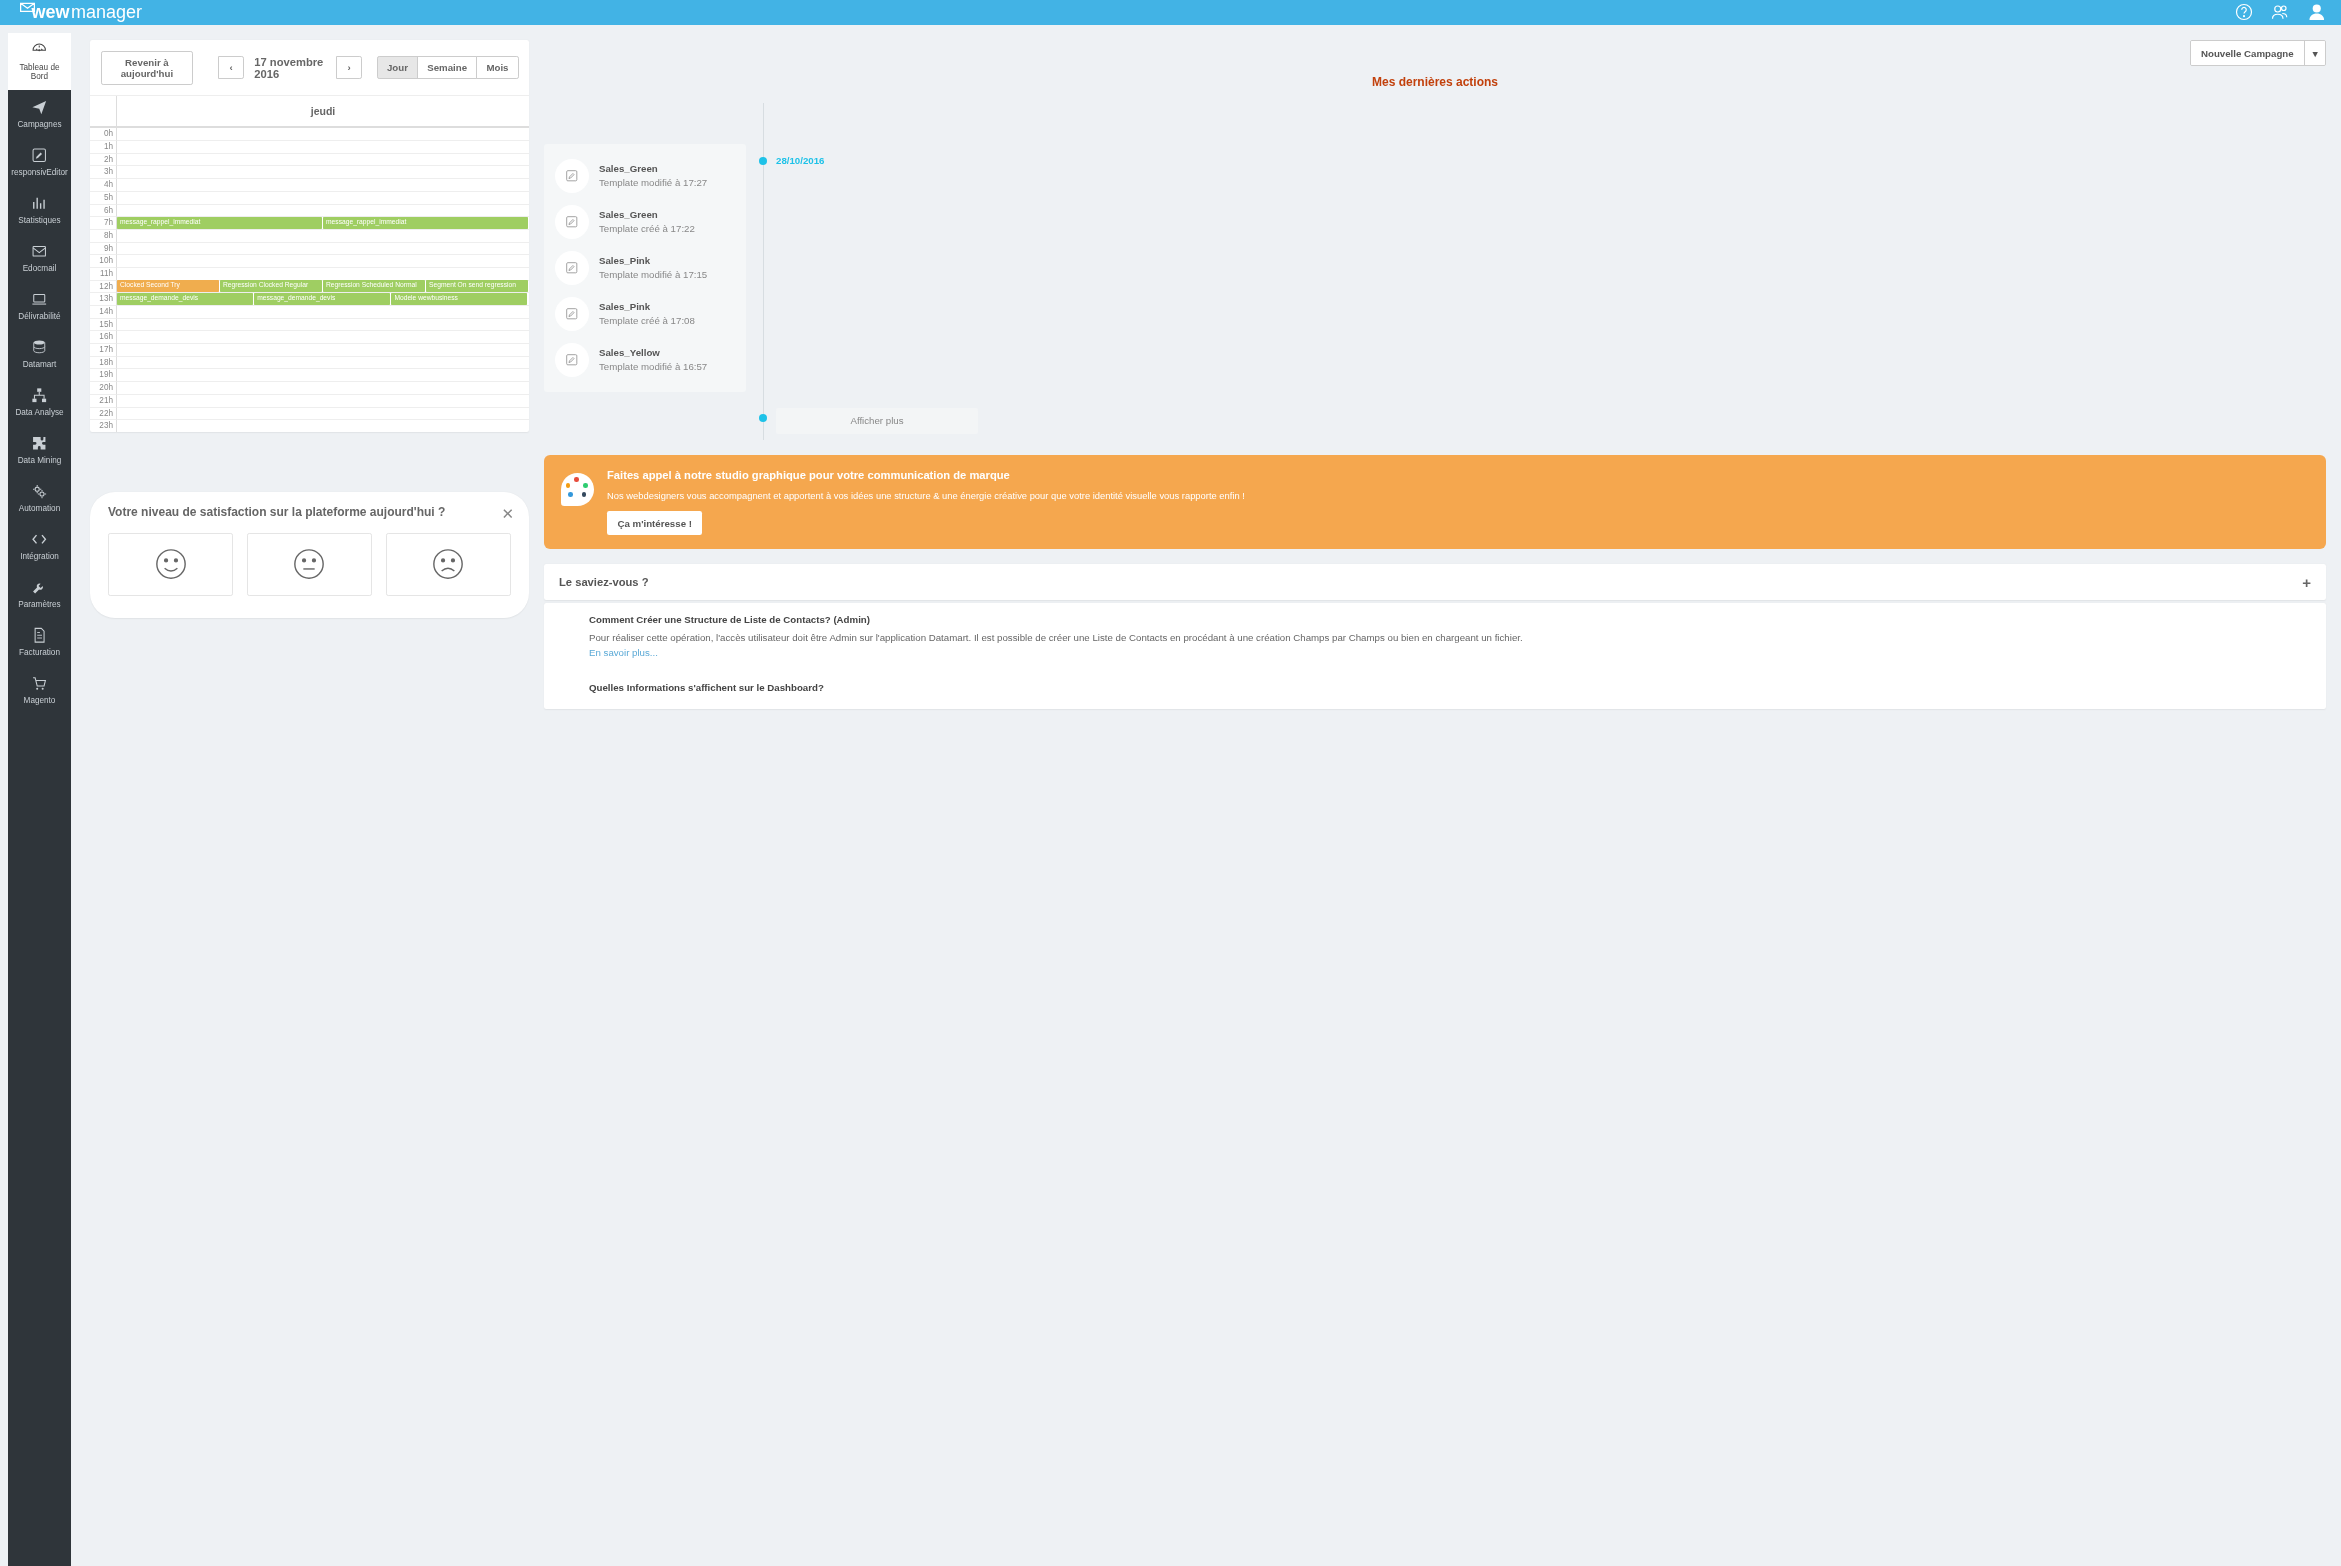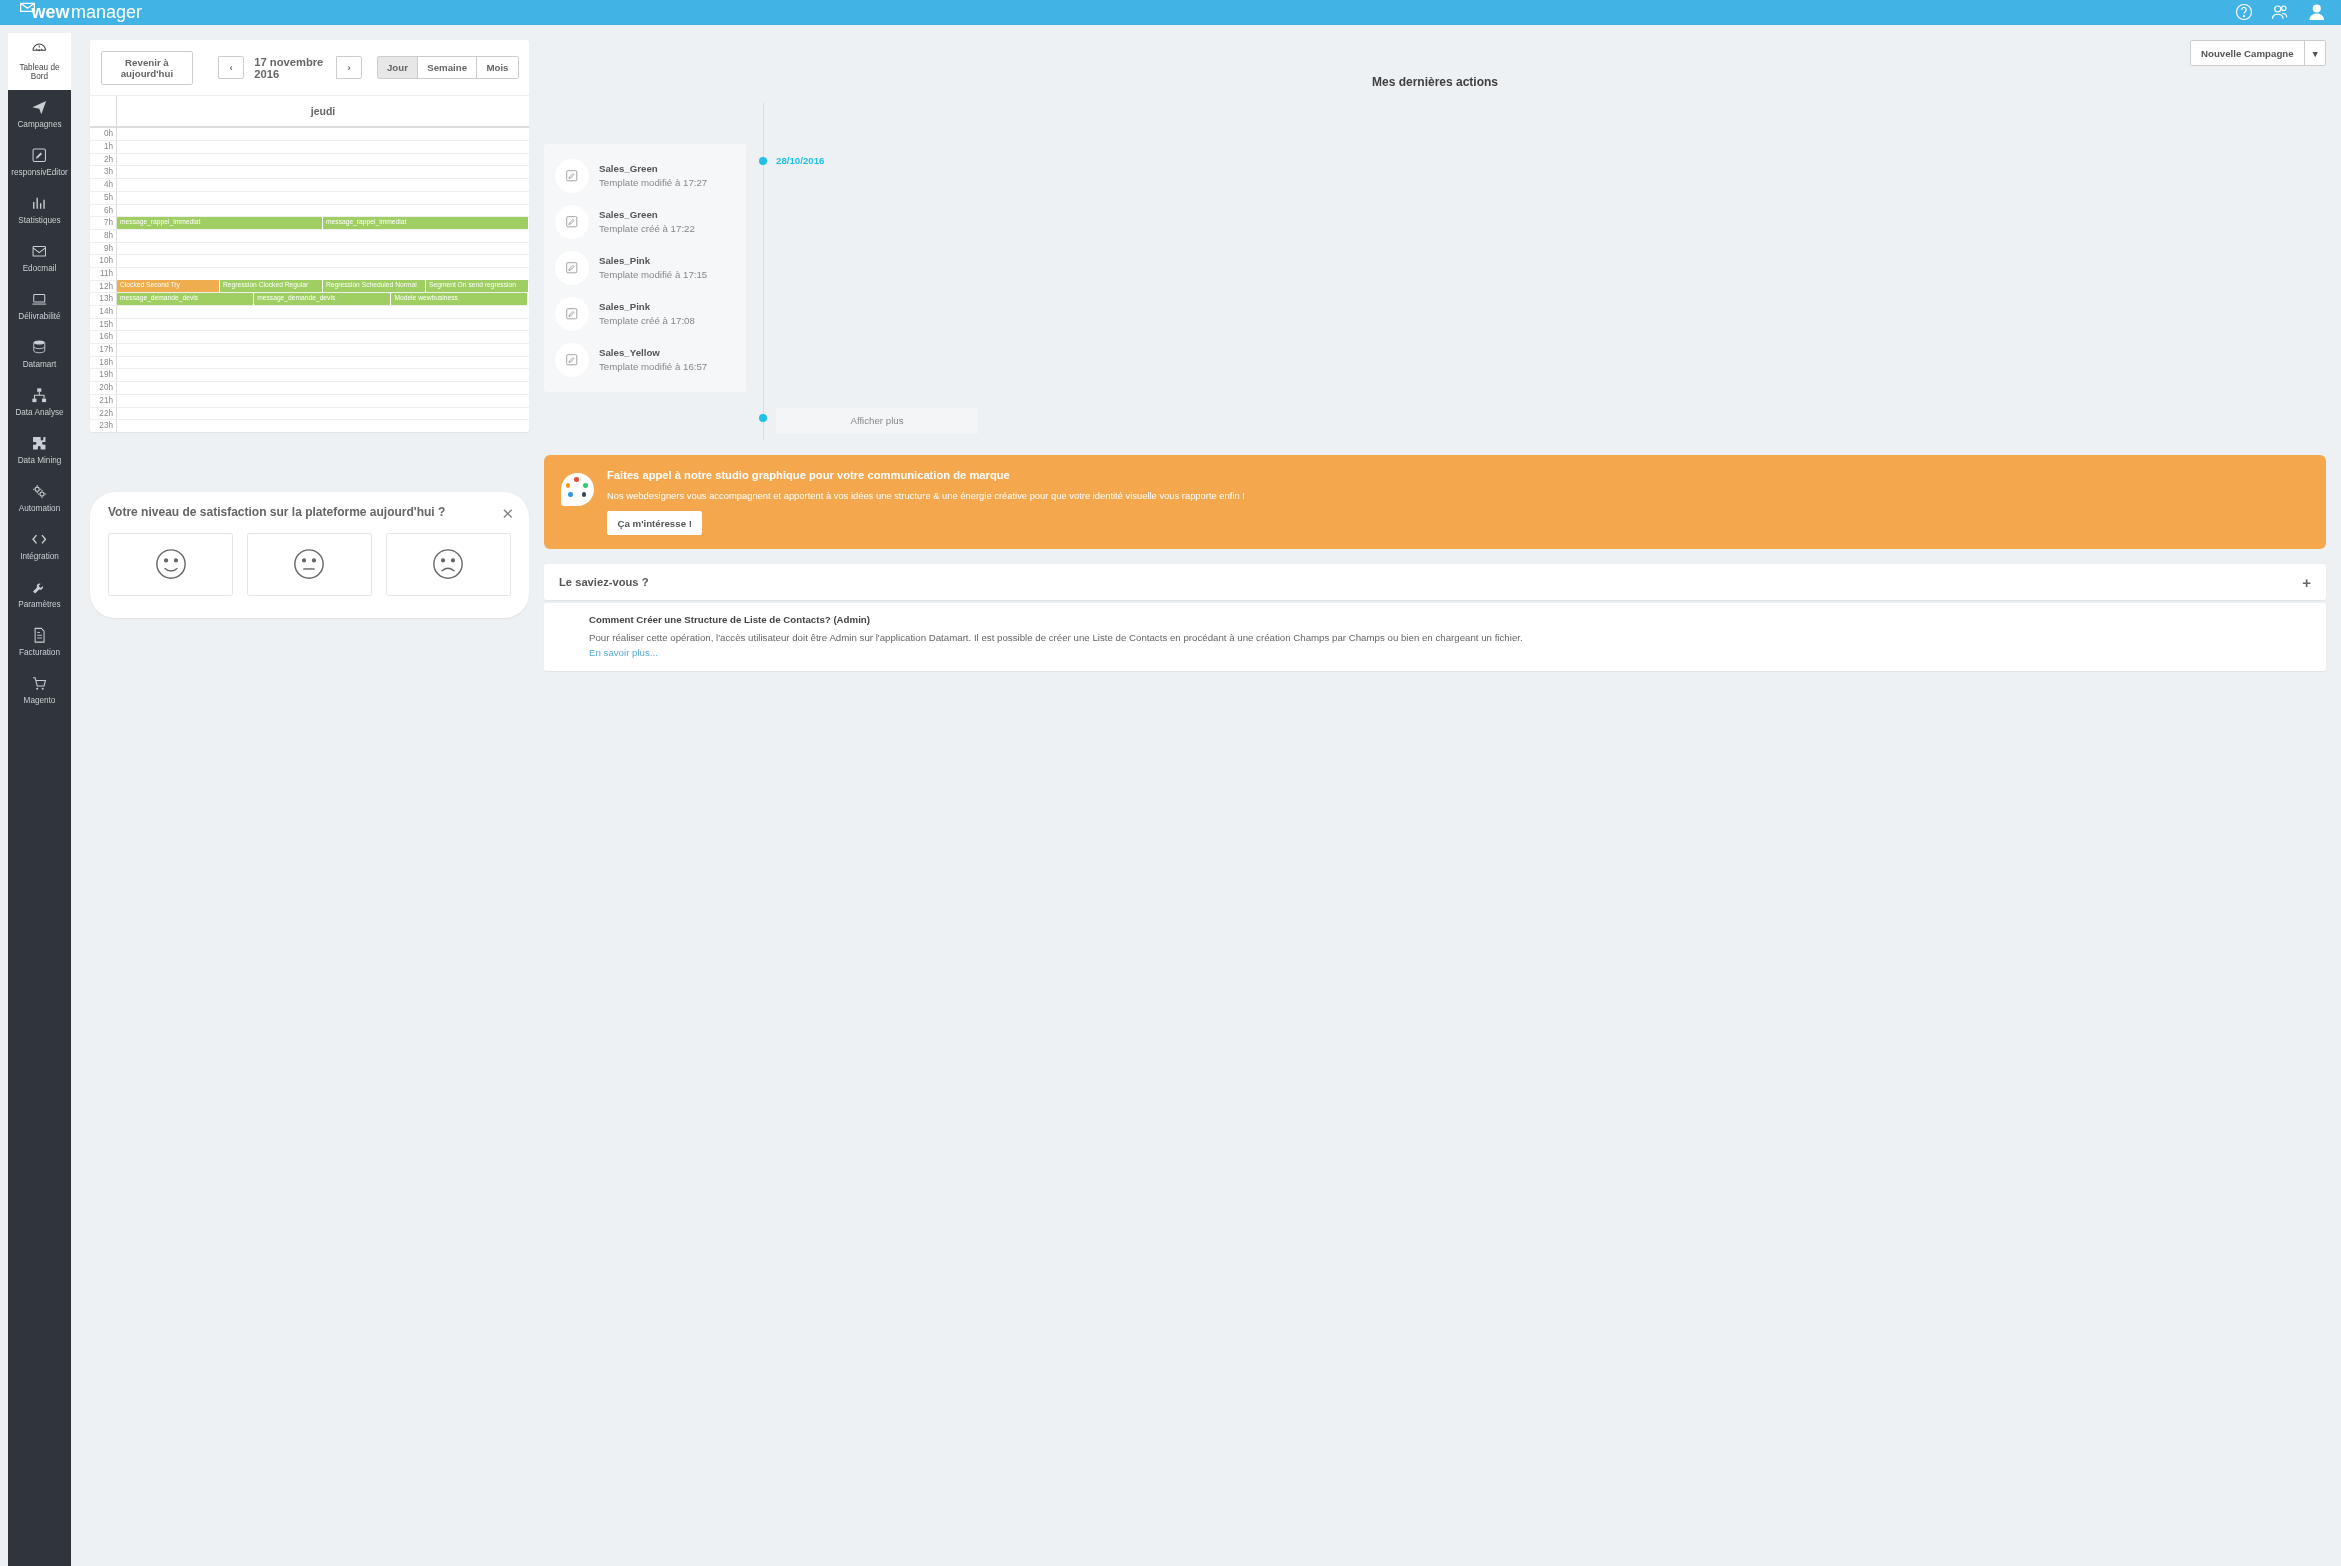--- a/index.html
+++ b/index.html
@@ -51,21 +51,21 @@
 .event { position: absolute; height: 12px; font-size: 6.7px; color: #fff; padding: 0.7px 3px; overflow: hidden; white-space: nowrap; border-radius: 0.7px; }
 .event.green { background: #9fce62; }
 .event.orange { background: #f0ad4e; }
 
 
 .nc-btn-row { display: flex; justify-content: flex-end; margin-bottom: 9px; }
 .nc-btn { display: inline-flex; border: 0.7px solid #ccc; border-radius: 2px; overflow: hidden; }
 .nc-btn button { background: #fff; border: none; padding: 6.7px 10.5px; font-weight: 700; color: #555; cursor: pointer; font-size: 9.7px; }
 .nc-btn button:last-child { border-left: 0.7px solid #ccc; padding: 6.7px 7.5px; }
 
-.actions-title { text-align: center; font-weight: 700; font-size: 12px; color: #404040; margin-bottom: 13.5px; }
+.actions-title { text-align: center; font-weight: 700; font-size: 12px; color: #c2410c; margin-bottom: 13.5px; }
 .timeline-line { position: absolute; left: 219px; top: 0; bottom: 0; width: 0.7px; background: #d7dde1; }
 .timeline-dot { position: absolute; left: 215px; width: 8.2px; height: 8.2px; background: #1ec2e8; border-radius: 50%; }
 .timeline-date { position: absolute; left: 232px; color: #1ec2e8; font-size: 9.7px; font-weight: 600; }
 .timeline-card { position: absolute; left: 0; width: 202px; background: #f5f7f8; border-radius: 3px; padding: 9px 10.5px; }
 .timeline-card-row { display: flex; align-items: center; gap: 10.5px; padding: 6px 0; }
 .timeline-card-row + .timeline-card-row { border-top: none; }
 .action-icon { width: 34px; height: 34px; border-radius: 50%; background: #fff; display: flex; align-items: center; justify-content: center; flex-shrink: 0; }
 .action-icon svg { width: 13.5px; height: 13.5px; stroke: #999; fill: none; stroke-width: 1.6; }
 .action-text strong { display: block; color: #555; font-size: 9.7px; margin-bottom: 2.2px; }
 .action-text span { color: #888; font-size: 9.7px; text-align: center; }
@@ -430,16 +430,19 @@
         <button class="promo-btn">Ça m'intéresse !</button>
       </div>
     </div>
 
     <div class="panel dyk">
       <h3>Le saviez-vous ?</h3>
       <span class="dyk-plus">+</span>
     </div>
     <div class="panel" style="margin-top:3px" id="dyk-items">
         <div class="dyk-item"><strong>Comment Créer une Structure de Liste de Contacts? (Admin)</strong><div>Pour réaliser cette opération, l'accès utilisateur doit être Admin sur l'application Datamart. Il est possible de créer une Liste de Contacts en procédant à une création Champs par Champs ou bien en chargeant un fichier.</div><a href="#">En savoir plus...</a></div>
+        <div class="dyk-item">
+          <strong>Quelles Informations s'affichent sur le Dashboard?</strong>
+        </div>
       </div>
   </div>
 </div>
 
 
 </body></html>

